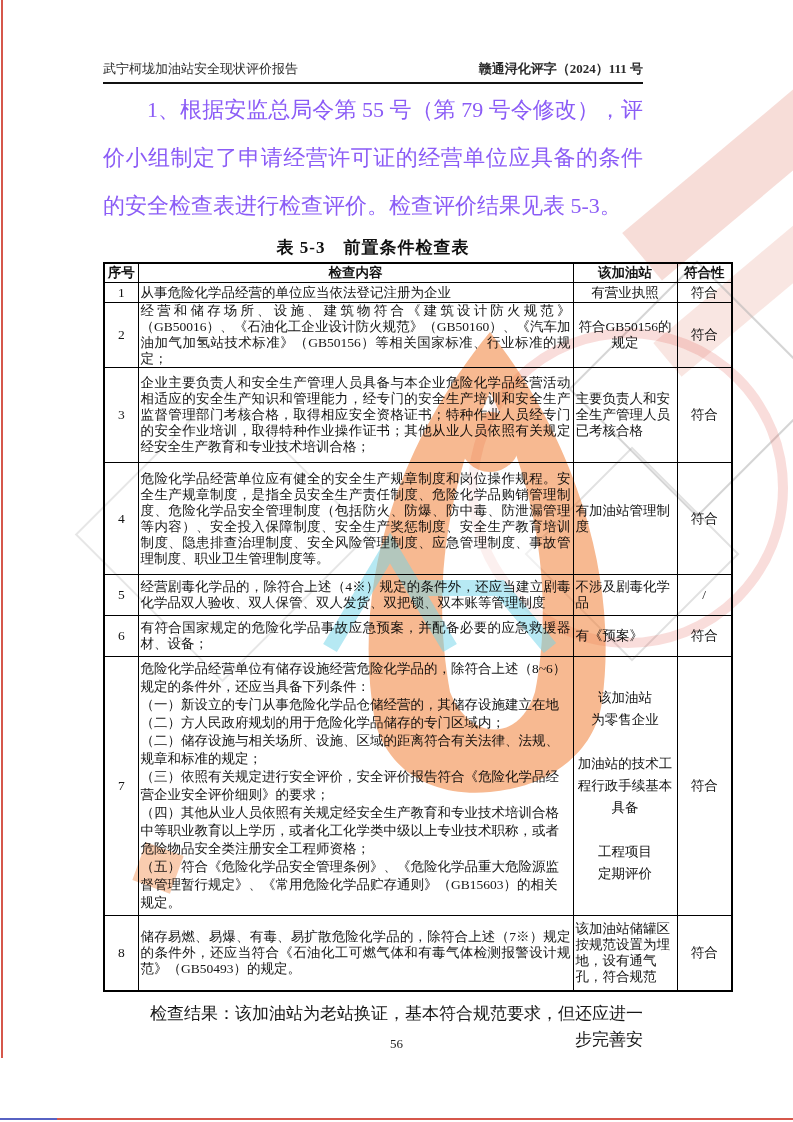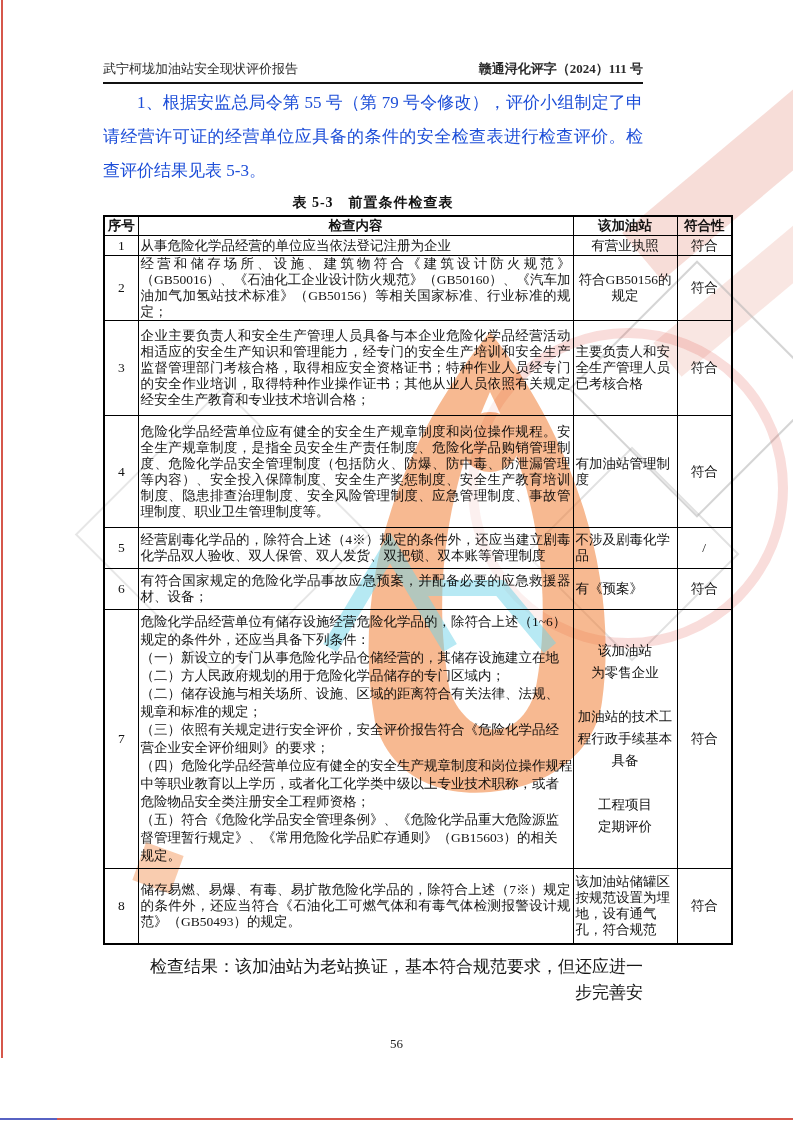--- a/index.html
+++ b/index.html
@@ -10,22 +10,22 @@
   
   .edge-left{position:absolute;left:1px;top:0;width:2px;height:1058px;background:#cf3a2c;opacity:.85;}
   .edge-bottom-red{position:absolute;left:57px;top:1118px;width:736px;height:2px;background:#cf3a2c;opacity:.85;}
   .edge-bottom-blue{position:absolute;left:0;top:1118px;width:57px;height:2px;background:#3947b9;opacity:.85;}
   
   .content{position:absolute;left:103px;top:60px;width:540px;}
   .doc-header{display:flex;justify-content:space-between;align-items:flex-end;
     font-size:13px;color:#2a2a2a;padding-bottom:4px;border-bottom:2px solid #111;}
   .doc-header .right{font-weight:bold;margin-left:8px;}
   h2.sec{font-size:19px;font-weight:bold;letter-spacing:2px;margin:14px 0 6px 0;color:#111;}
-  p.intro{font-size:17px;line-height:34px;text-indent:2em;text-align:justify;margin:2px 0 6px 0;color:#1d4ed8;}
-  .tbl-title{font-size:14px;font-weight:bold;text-align:center;letter-spacing:1px;margin:4px 0 3px 0;color:#111;}
+  p.intro{font-size:22px;line-height:48px;text-indent:2em;text-align:justify;margin:2px 0 6px 0;color:#8b5cf6;}
+  .tbl-title{font-size:17px;font-weight:bold;text-align:center;letter-spacing:1px;margin:4px 0 3px 0;color:#111;}
   table.chk{border-collapse:collapse;width:628px;table-layout:fixed;border:2px solid #000;}
   table.chk th,table.chk td{border:1px solid #000;padding:0 2px;font-size:13.5px;line-height:16px;
     color:#141414;overflow:hidden;}
   table.chk th{font-weight:bold;text-align:center;height:18px;padding:0;margin-top:44px;}
   td.c-no{text-align:center;vertical-align:middle;}
   td.c-content{text-align:justify;vertical-align:middle;}
   td.c-status{vertical-align:middle;}
   td.c-result{text-align:center;vertical-align:middle;}
   .nw{white-space:nowrap;line-height:18px;}
   .st-line{line-height:22px;min-height:22px;text-align:center;}
@@ -115,29 +115,29 @@
           </tr>
           <tr style="height: 41px;">
             <td class="c-no">6</td>
             <td class="c-content">有符合国家规定的危险化学品事故应急预案，并配备必要的应急救援器材、设备；</td>
             <td class="c-status" style="text-align: left;">有《预案》</td>
             <td class="c-result">符合</td>
           </tr>
           <tr style="height: 259px;">
             <td class="c-no">7</td>
             <td class="c-content">
-              <div class="nw">危险化学品经营单位有储存设施经营危险化学品的，除符合上述（1~6）</div>
+              <div class="nw">危险化学品经营单位有储存设施经营危险化学品的，除符合上述（8~6）</div>
               <div class="nw">规定的条件外，还应当具备下列条件：</div>
               <div class="nw">（一）新设立的专门从事危险化学品仓储经营的，其储存设施建立在地</div>
               <div class="nw">（二）方人民政府规划的用于危险化学品储存的专门区域内；</div>
               <div class="nw">（二）储存设施与相关场所、设施、区域的距离符合有关法律、法规、</div>
               <div class="nw">规章和标准的规定；</div>
               <div class="nw">（三）依照有关规定进行安全评价，安全评价报告符合《危险化学品经</div>
               <div class="nw">营企业安全评价细则》的要求；</div>
-              <div class="nw">（四）危险化学品经营单位应有健全的安全生产规章制度和岗位操作规程</div>
+              <div class="nw">（四）其他从业人员依照有关规定经安全生产教育和专业技术培训合格</div>
               <div class="nw">中等职业教育以上学历，或者化工化学类中级以上专业技术职称，或者</div>
               <div class="nw">危险物品安全类注册安全工程师资格；</div>
               <div class="nw">（五）符合《危险化学品安全管理条例》、《危险化学品重大危险源监</div>
               <div class="nw">督管理暂行规定》、《常用危险化学品贮存通则》（GB15603）的相关</div>
               <div class="nw">规定。</div>
             </td>
             <td class="c-status">
               <div class="st-line">该加油站</div>
               <div class="st-line">为零售企业</div>
               <div class="st-line">&nbsp;</div>

